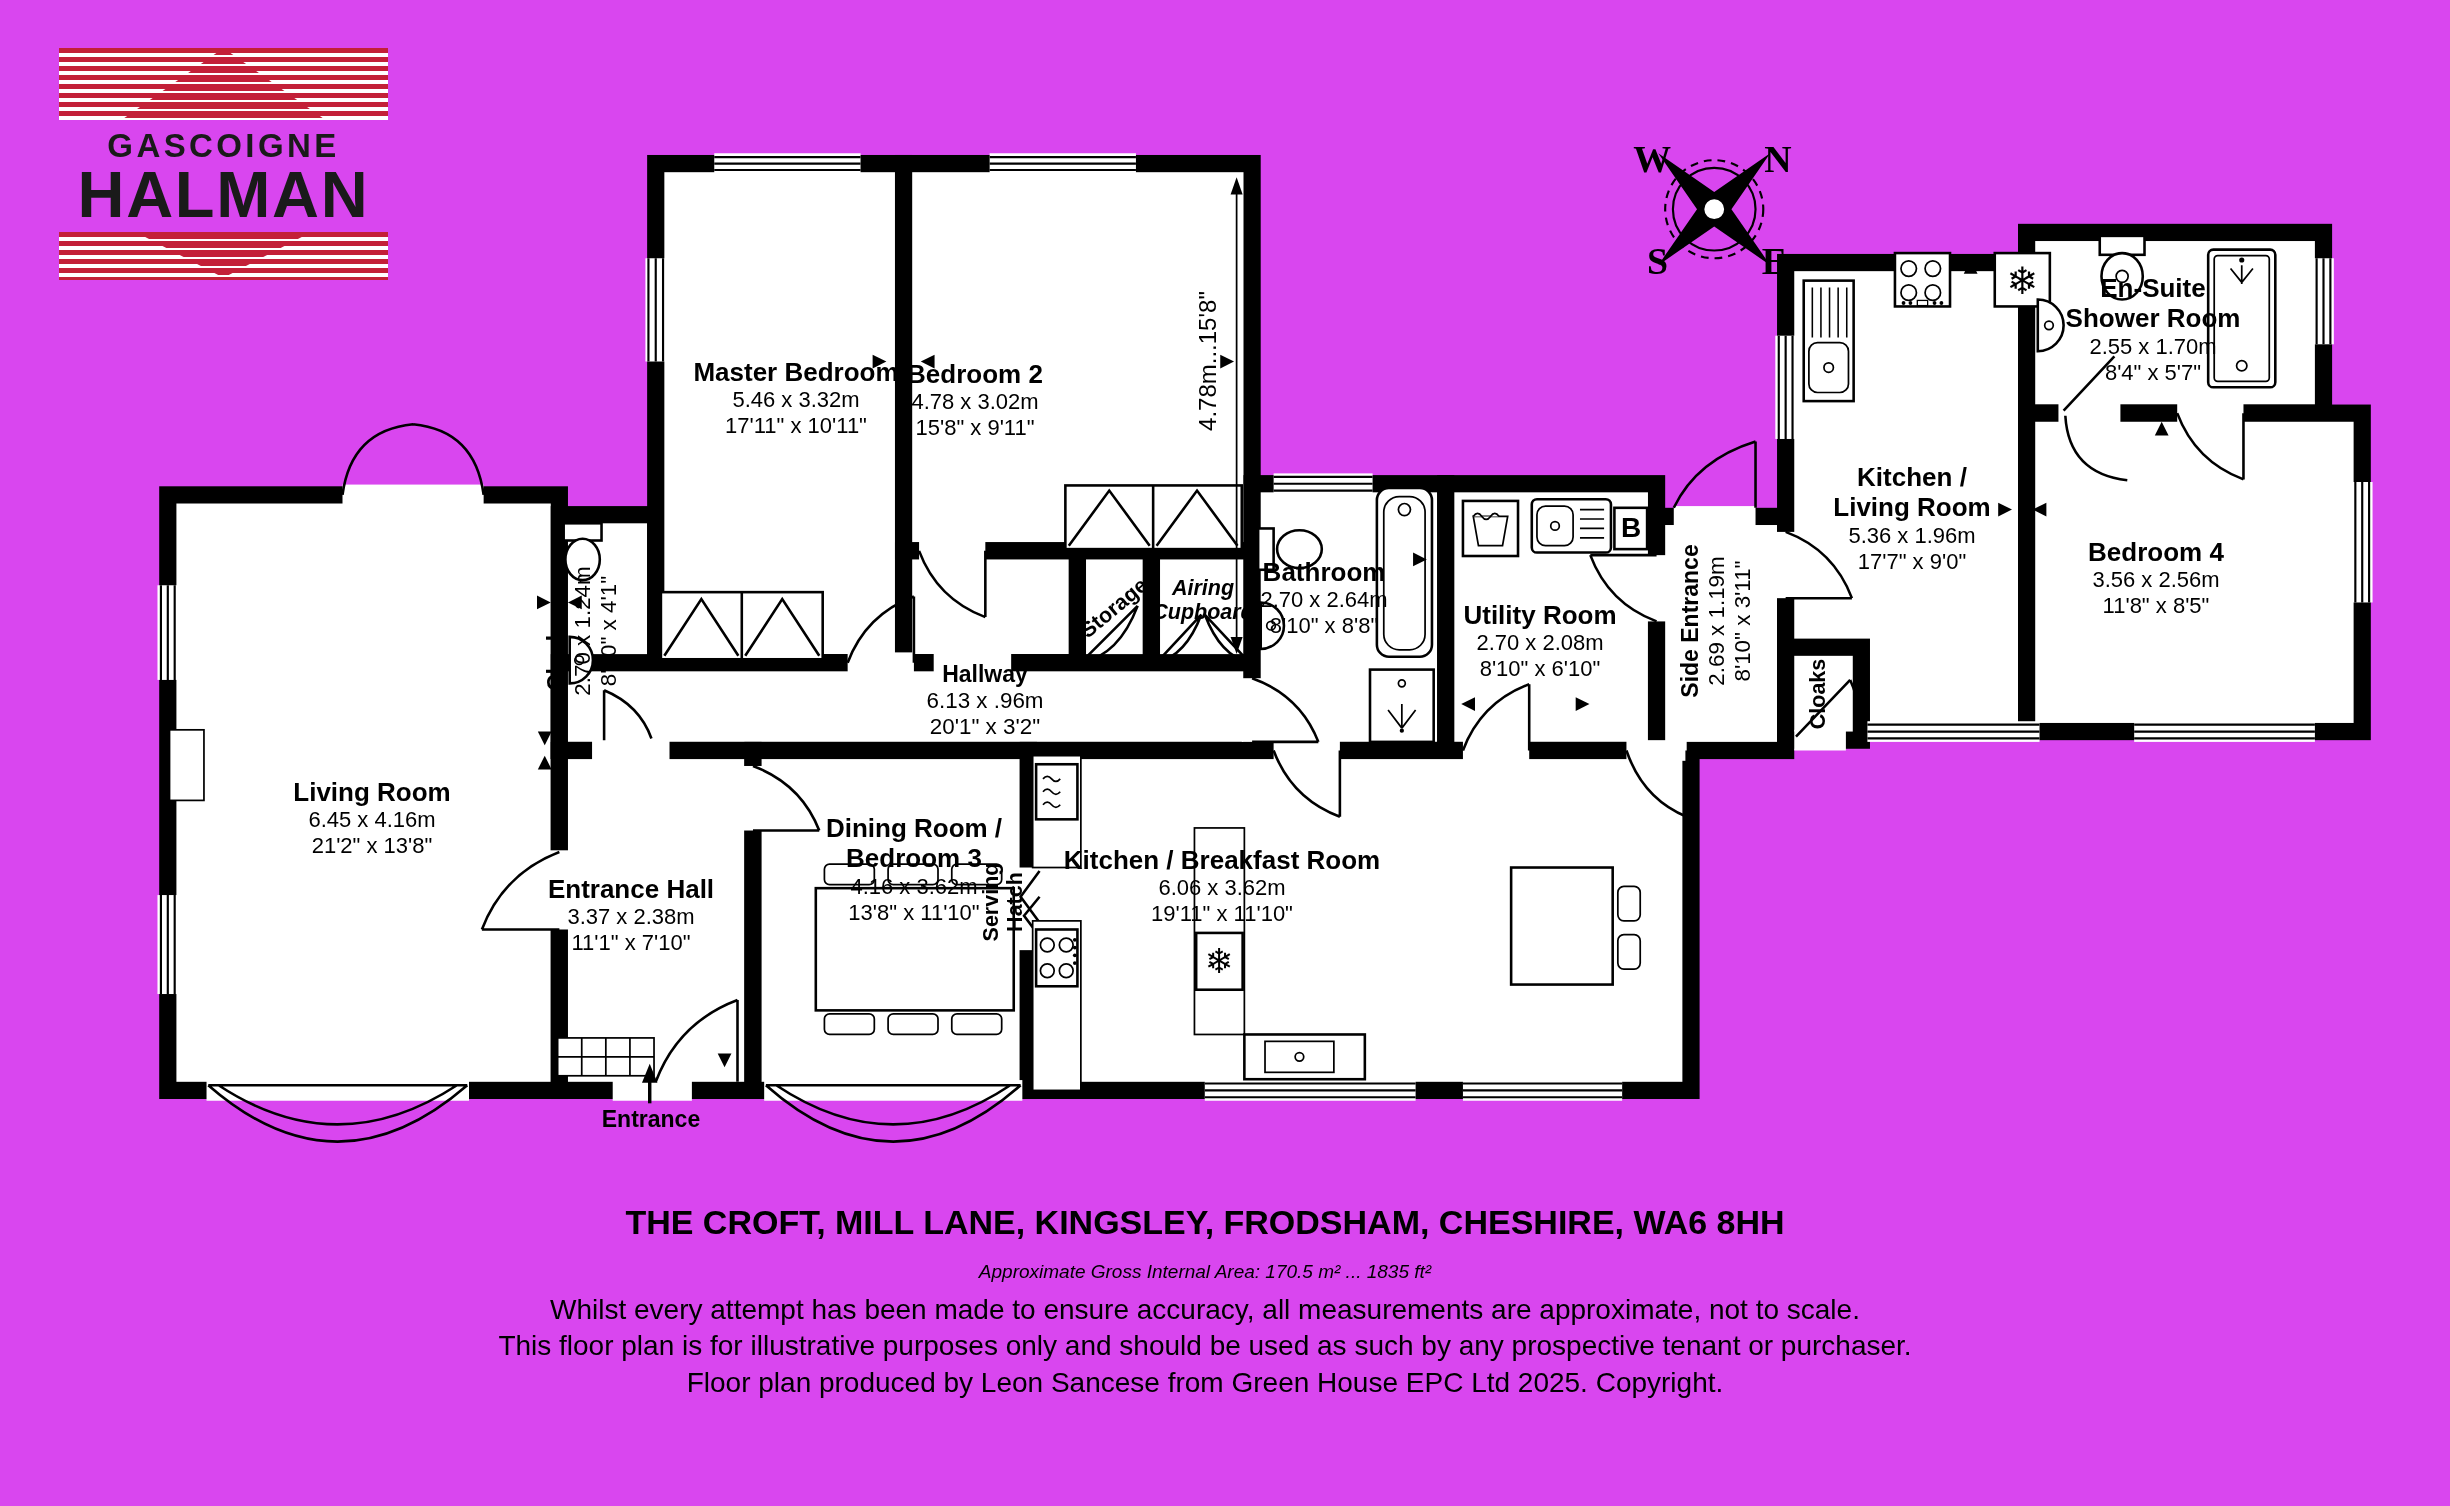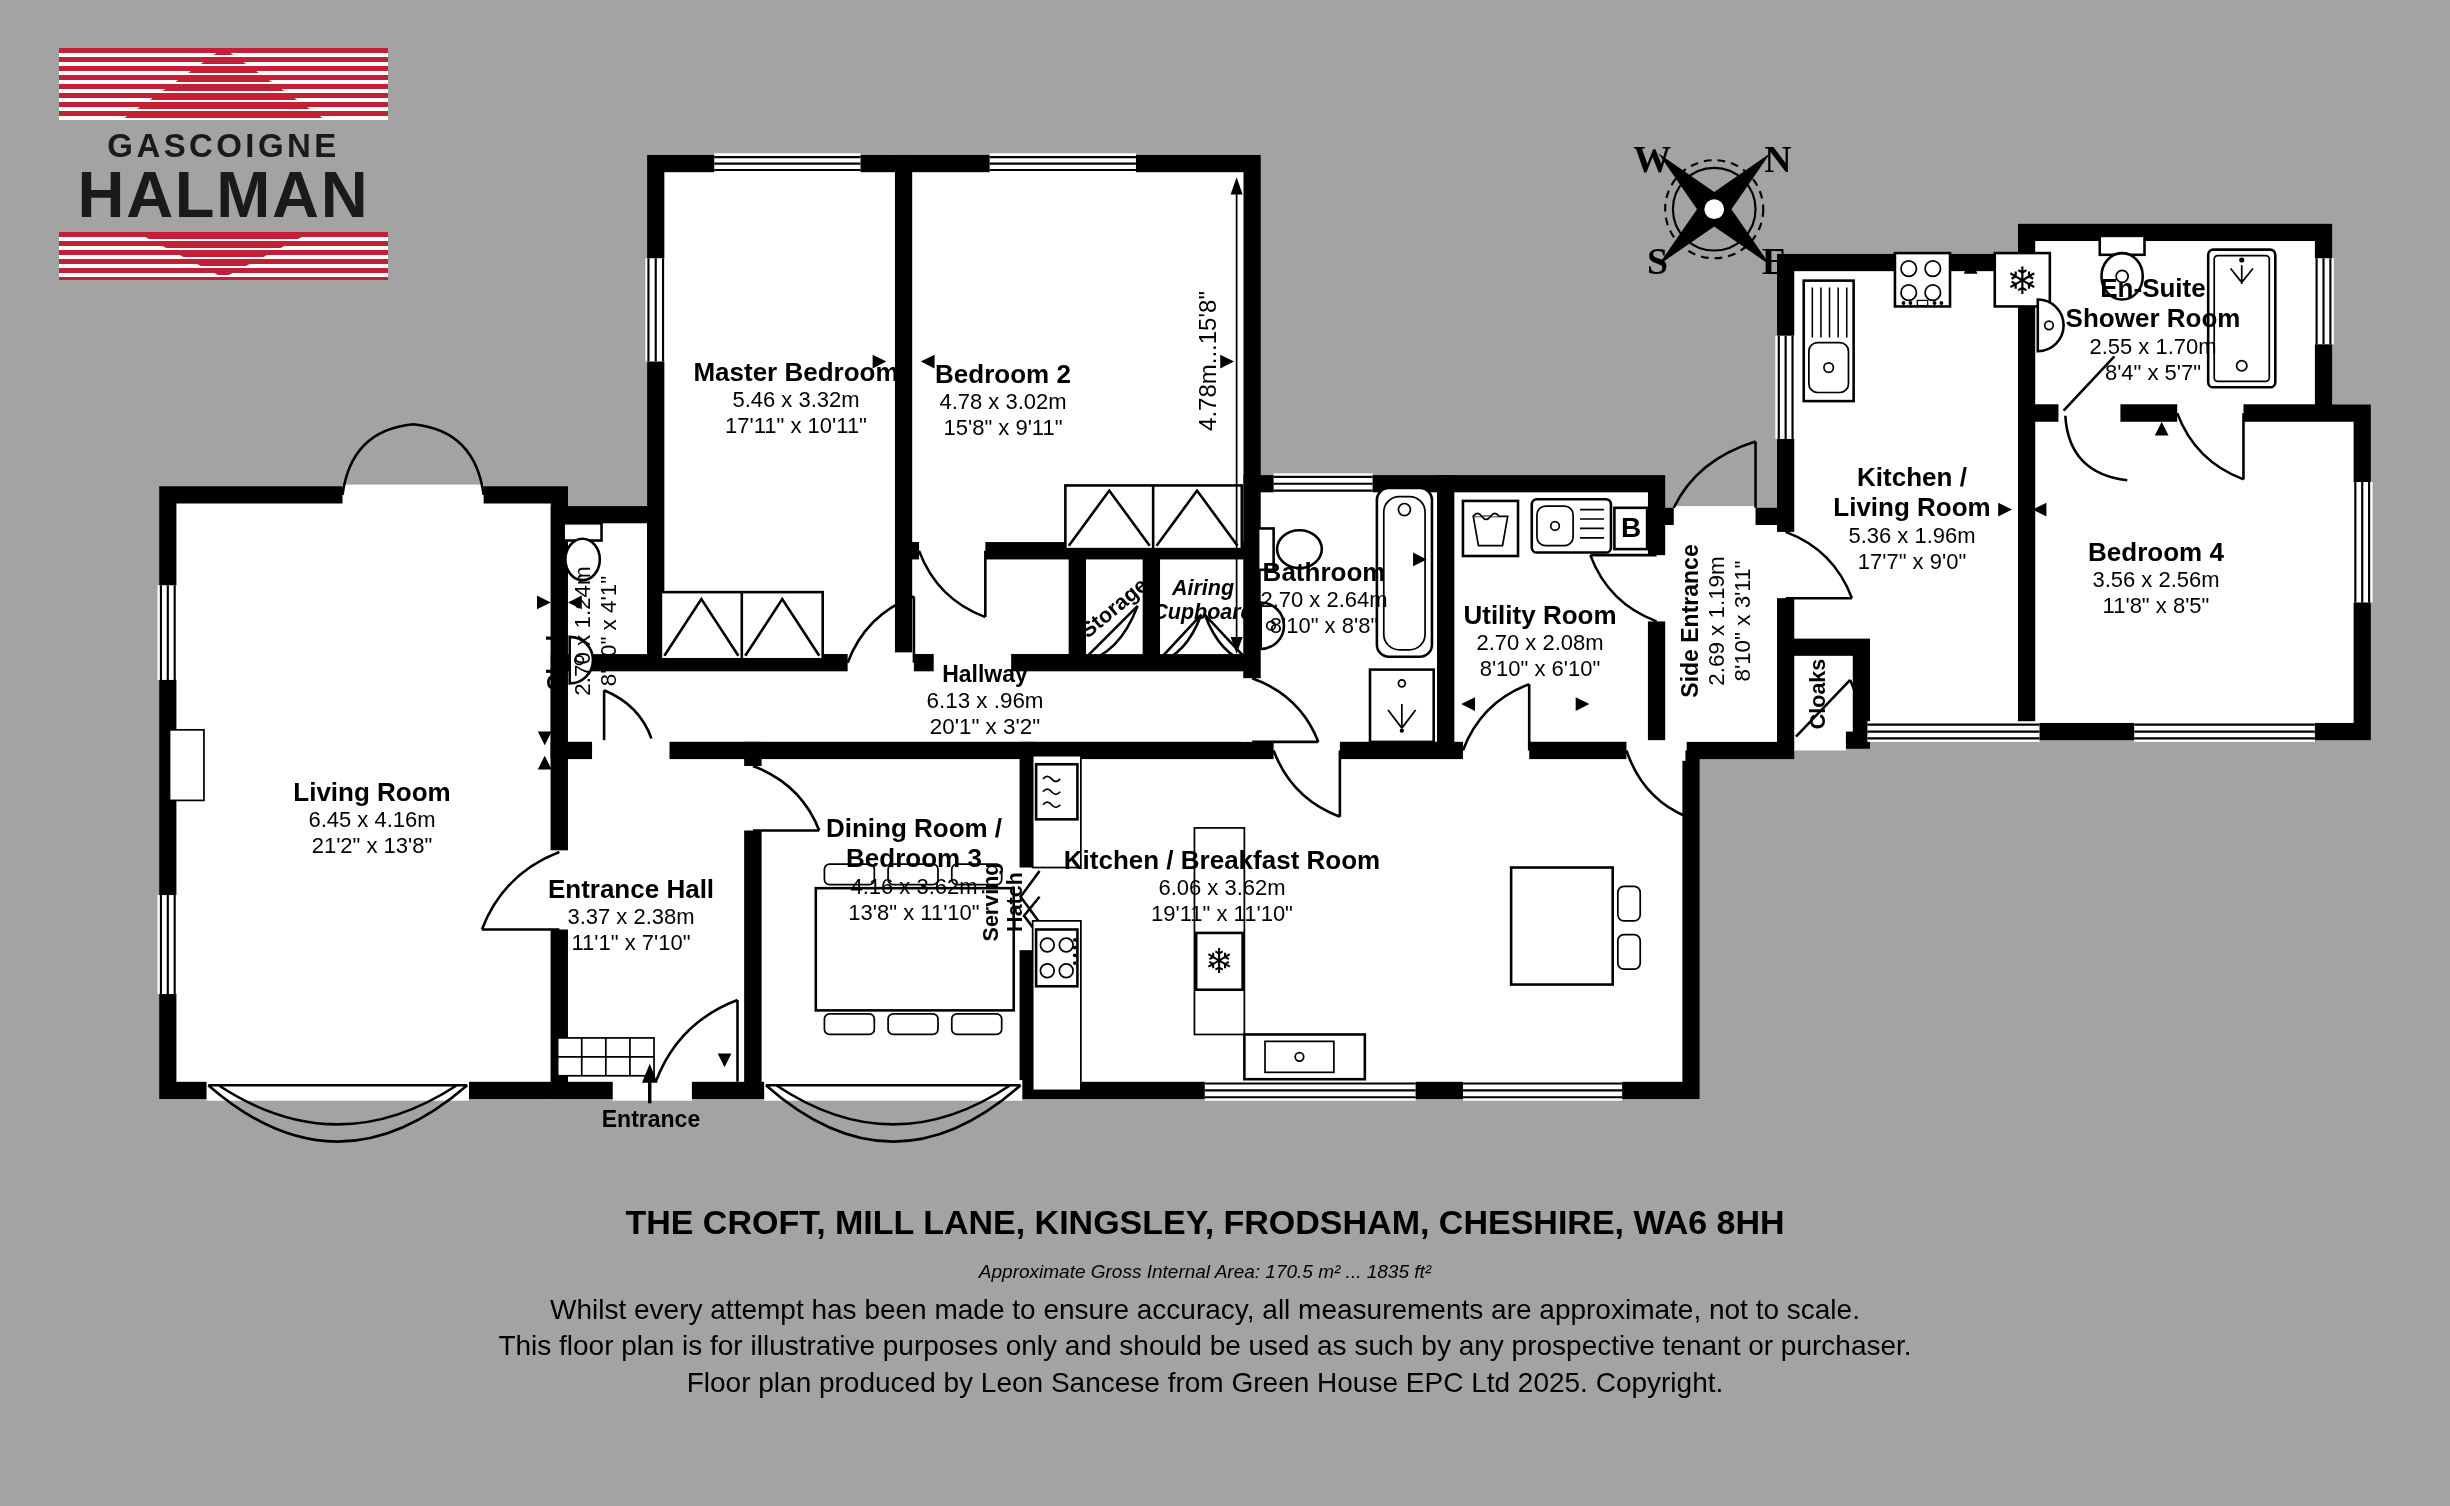--- a/index.html
+++ b/index.html
@@ -1,16 +1,16 @@
 <!DOCTYPE html>
 <html style="font-size:13.8px"><head>
 <meta charset="utf-8">
 <style>
   html,body{margin:0;padding:0;background:#fff;}
-  #stage{position:relative;width:2450px;height:1507px;background:#a3a3a3;overflow:hidden;
+  #stage{position:relative;width:2450px;height:1507px;background:#d946ef;overflow:hidden;
          font-family:"Liberation Sans", sans-serif;color:#000;}
   svg{position:absolute;left:0;top:0;}
   .wall{fill:#ffffff;stroke:#000000;stroke-width:20;}
   .open{fill:#ffffff;stroke:none;}
   .thin{fill:none;stroke:#000;stroke-width:2.5;}
   .fix{fill:#ffffff;stroke:#000;stroke-width:3;}
   .fix2{fill:#ffffff;stroke:#000;stroke-width:2;}
   .arc{fill:none;stroke:#000;stroke-width:3;}
   .tri{fill:#000;stroke:none;}
   .lbl{position:absolute;transform:translate(-50%,-50%);text-align:center;line-height:1.17;white-space:nowrap;}
@@ -353,21 +353,21 @@
       <text x="1926" y="318" font-family="Liberation Serif, serif" font-weight="bold" font-size="44" text-anchor="middle">S</text>
       <text x="2062" y="318" font-family="Liberation Serif, serif" font-weight="bold" font-size="44" text-anchor="middle">E</text>
     </g>
   </svg>
 
   <div class="lbl" style="left:779px;top:398px;margin-left:17px;">
     <div class="rn">Master Bedroom</div>
       <div class="rd">5.46 x 3.32m</div>
       <div class="rd">17'11" x 10'11"</div>
   </div>
-  <div class="lbl" style="left:1003px;top:400px;">
+  <div class="lbl" style="left:975px;top:400px;">
     <div class="rn">Bedroom 2</div>
       <div class="rd">4.78 x 3.02m</div>
       <div class="rd">15'8" x 9'11"</div>
   </div>
   <div class="lbl" style="left:1324px;top:598px;">
     <div class="rn">Bathroom</div>
       <div class="rd">2.70 x 2.64m</div>
       <div class="rd">8'10" x 8'8"</div>
   </div>
   <div class="lbl" style="left:1540px;top:641px;">

